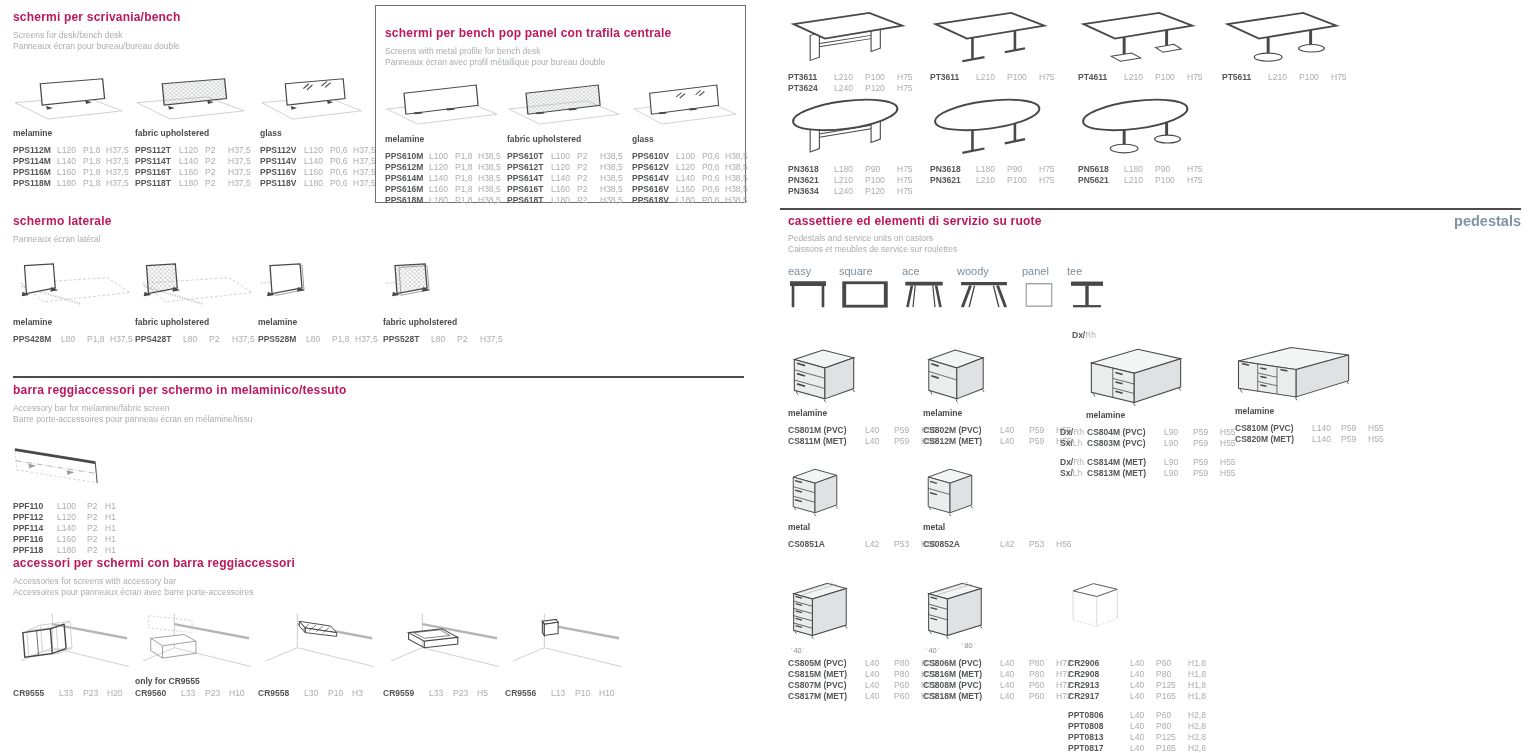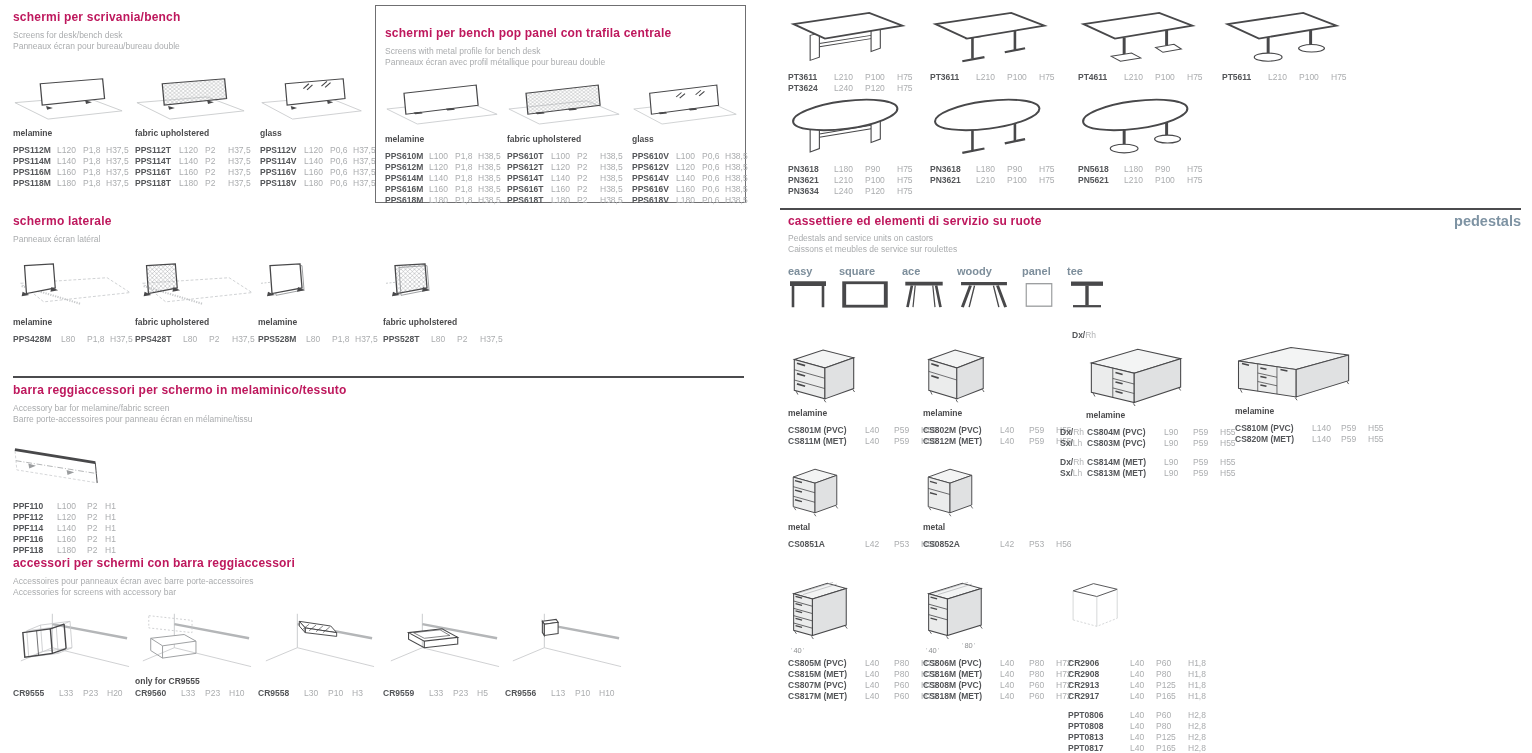--- a/index.html
+++ b/index.html
@@ -36,21 +36,21 @@
   .note{height:12px;font-size:8.5px;font-weight:700;color:#4b4b4d;line-height:10px}
   .dimlab{position:absolute;font-size:7.5px;color:#8d8f91}
   .dimlab::before,.dimlab::after{content:"'";color:#b9bbbd;margin:0 1px}
   .titem{position:absolute;top:0}
   .titem .fig{width:120px;height:58px;margin-bottom:6px}
   #s4 .titem .fig{height:62px}
   .s8head{display:flex;justify-content:space-between;align-items:flex-start;margin-bottom:4px}
   .accentlbl{font-size:14.5px;font-weight:600;color:#7e93a3;line-height:15px}
   .dtypes{display:flex;margin-top:10px}
   .dt{margin-right:11px;flex:none}
-  .dtl{font-size:11px;font-weight:700;color:#7d8e9b;margin-bottom:2px;line-height:12px}
+  .dtl{font-size:11px;font-weight:400;color:#7d8e9b;margin-bottom:2px;line-height:12px}
   .dico{height:30px}
   .hand{position:absolute;left:284px;top:116px;font-size:8.5px}
   .hand b{color:#545659}
   .hand i{font-style:normal;color:#b3b5b7}
   .prow{position:absolute;left:0;width:733px}
   .pgroup{position:absolute;top:0}
 </style>
 </head>
 <body>
 
@@ -639,22 +639,22 @@
           <span class="code">PPF118</span>
           <span class="dim d0">L180</span>
           <span class="dim d1">P2</span>
           <span class="dim d2">H1</span>
         </div>
       </div>
   </section>
 
   <section class="sec" id="s7" style="left:13px;top:556px;width:740px">
     <h2 class="title">accessori per schermi con barra reggiaccessori</h2>
+    <div class="sub">Accessories for screens with accessory bar</div>
     <div class="sub">Accessoires pour panneaux écran avec barre porte-accessoires</div>
-    <div class="sub">Accessories for screens with accessory bar</div>
     <div class="groups" style="margin-top:12px">
       <div class="group">
         <div class="fig" style="width:118px;height:66px">
             <svg viewBox="0 0 120 70" preserveAspectRatio="none">
               <path d="M40,4 V40" stroke="#c8cacc" stroke-width="1"></path>
               <path d="M40,15 L116,30" stroke="#b4b6b8" stroke-width="2.6"></path>
               <path d="M40,40 L8,54 M40,40 L118,60" stroke="#c8cacc" stroke-width="0.9" fill="none"></path>
               <g fill="none" stroke="#c8cacc" stroke-width="0.9">
                 <polygon points="28,16 58,12 60,40 30,44"></polygon>
                 <path d="M28,16 L14,22 M58,12 L44,18 M60,40 L46,46 M30,44 L16,50"></path>

